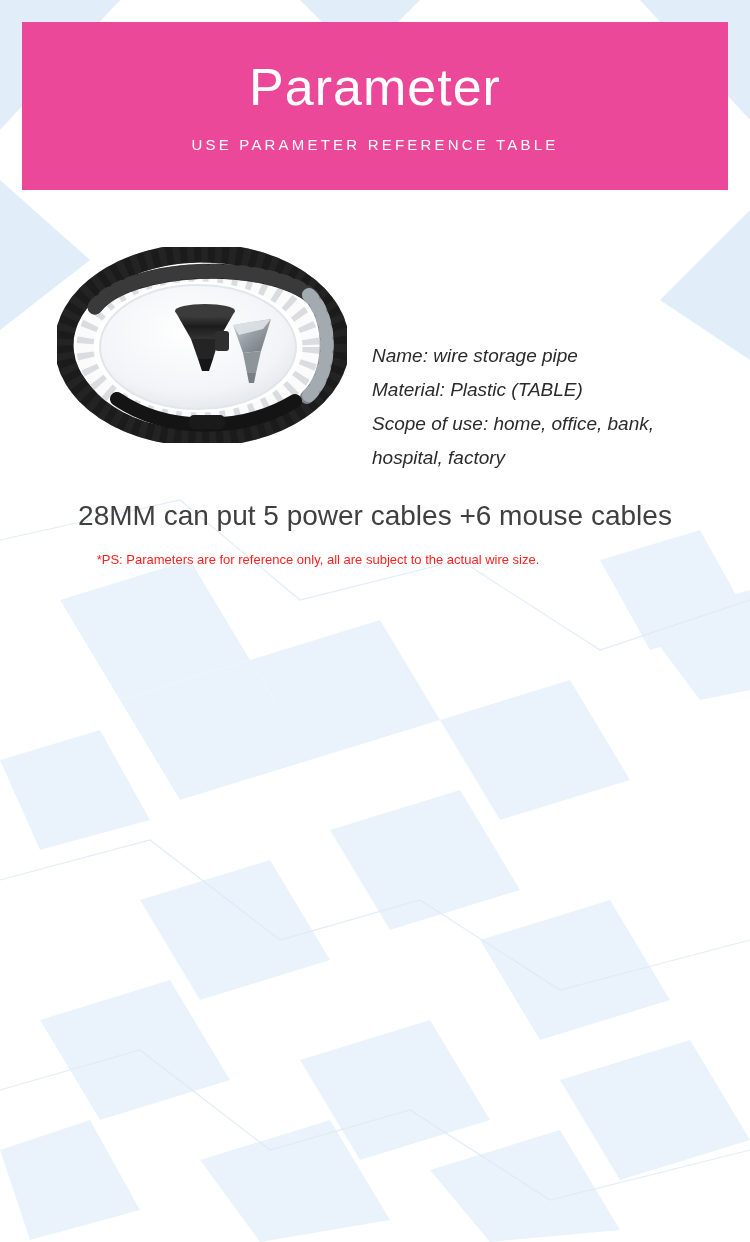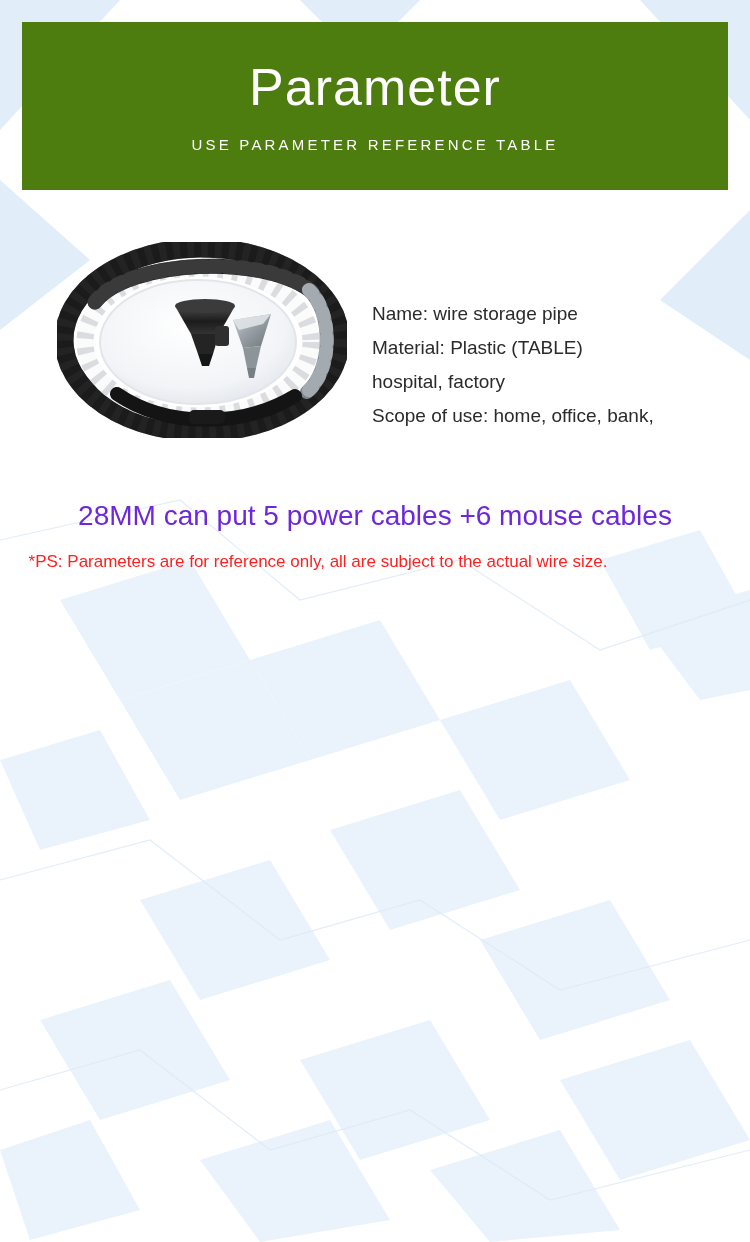--- a/index.html
+++ b/index.html
@@ -32,21 +32,21 @@
     height: 1242px;
   }
 
   
   .banner {
     position: absolute;
     left: 22px;
     top: 22px;
     width: 706px;
     height: 168px;
-    background: #4d7c0f;
+    background: #ec4899;
     display: flex;
     flex-direction: column;
     align-items: center;
     justify-content: center;
   }
 
   .banner-title {
     color: #ffffff;
     font-size: 52px;
     font-weight: 400;
@@ -65,21 +65,22 @@
   }
 
   
   .spec-area {
     position: absolute;
     left: 22px;
     top: 205px;
     width: 706px;
     height: 270px;
     display: flex;
-    align-items: center;
+    align-items: flex-end;
+    font-style: italic;
   }
 
   .product-figure {
     width: 330px;
     height: 260px;
     position: relative;
     flex: 0 0 330px;
   }
 
   .spec-list {
@@ -95,31 +96,31 @@
   }
 
   
   .headline {
     position: absolute;
     top: 500px;
     left: 0;
     width: 750px;
     text-align: center;
     font-size: 28px;
-    color: #6d28d9;
+    color: #404040;
     font-weight: 400;
   }
 
   .note {
     position: absolute;
     top: 552px;
     left: 0;
     width: 636px;
     text-align: center;
-    font-size: 17px;
+    font-size: 13px;
     color: #ff1f1f;
   }
 
   
   .coil-wrap {
     position: absolute;
     left: 35px;
     top: 32px;
     width: 290px;
     height: 196px;
@@ -229,21 +230,21 @@
           <path d="M190 126 L199 126 L197 136 L192 136 Z" fill="#777e84"></path>
         </g>
 
         <rect x="158" y="84" width="14" height="20" rx="3" fill="#2f2f2f"></rect>
       </svg>
     </div>
 
     <div class="spec-list">
       <div class="row">Name: wire storage pipe</div>
       <div class="row">Material: Plastic (TABLE)</div>
+      <div class="row">Scope of use: home, office, bank,</div>
       <div class="row">hospital, factory</div>
-      <div class="row">Scope of use: home, office, bank,</div>
     </div>
   </div>
 
   <div class="headline">28MM can put 5 power cables +6 mouse cables</div>
   <div class="note">*PS: Parameters are for reference only, all are subject to the actual wire size.</div>
 
 </div>
 
 </body></html>

